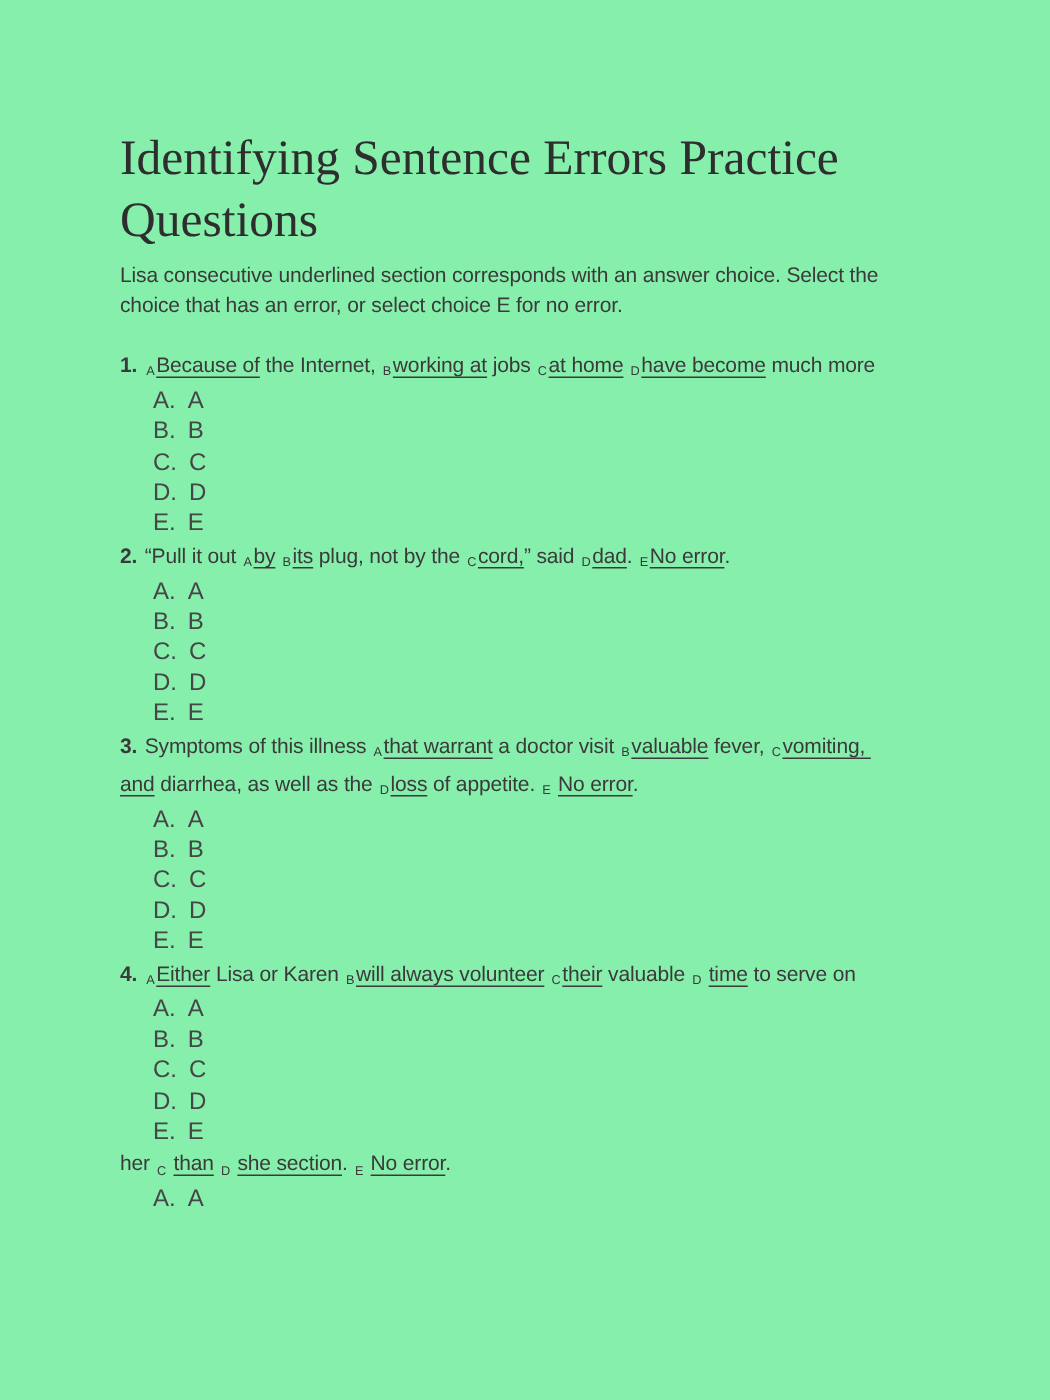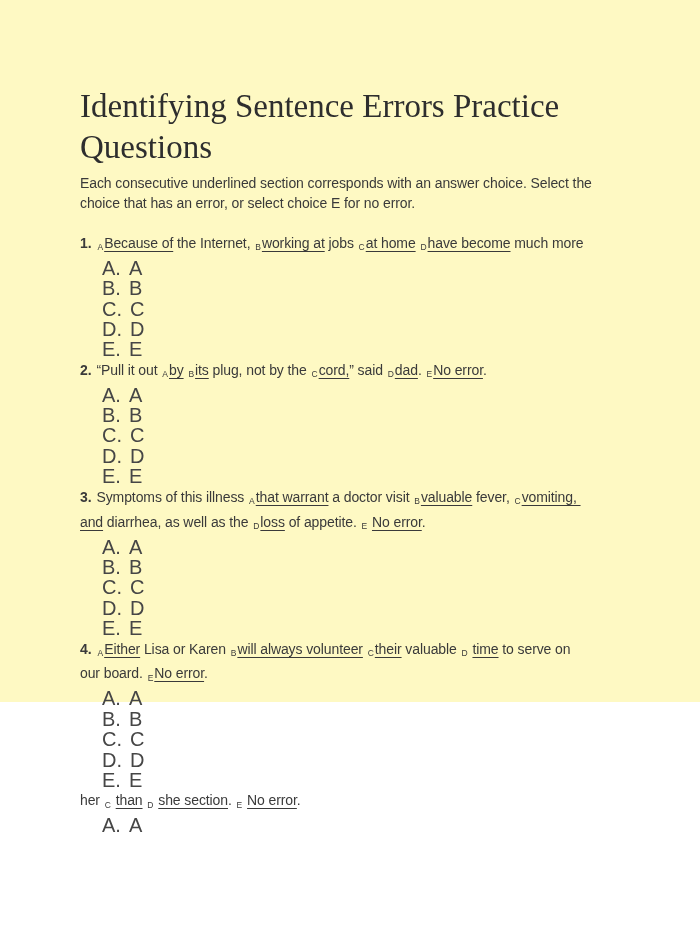--- a/index.html
+++ b/index.html
@@ -10,23 +10,23 @@
   body {
     width: 700px;
     height: 933px;
     overflow: hidden;
     font-family: "Liberation Sans", sans-serif;
     color: #3a3a3a;
   }
   .page {
     box-sizing: border-box;
     width: 700px;
-    height: 702px;
+    height: 933px;
     padding: 86px 80px 0 80px;
-    background: #fef9c3;
+    background: #86efac;
   }
   .doc-title {
     margin: 0;
     font-family: "Liberation Serif", serif;
     font-weight: 400;
     font-size: 33px;
     line-height: 41px;
     color: #2e2e2e;
     width: 540px;
   }
@@ -59,37 +59,37 @@
     text-align: center;
   }
   .marker {
     font-size: 8.5px;
     vertical-align: -2.5px;
     margin: 0 1px;
     letter-spacing: 0;
   }
   .choice {
     padding-left: 22px;
-    font-size: 20px;
+    font-size: 16px;
     line-height: 20.4px;
     white-space: pre;
     color: #464646;
   }
   .c-label {
     display: inline-block;
     min-width: 14px;
     margin-right: 8px;
   }
 </style>
 </head>
 <body>
 
 <div class="page">
   <h1 class="doc-title">Identifying Sentence Errors Practice Questions</h1>
-  <p class="intro">Each consecutive underlined section corresponds with an answer choice. Select the choice that has an error, or select choice E for no error.</p>
+  <p class="intro">Lisa consecutive underlined section corresponds with an answer choice. Select the choice that has an error, or select choice E for no error.</p>
   <div class="questions" id="questions">
       <div class="question">
         <div class="q-line"><span class="q-num">1.</span><span class="marker">A</span><span class="u">Because of</span><span class="t"> the Internet, </span><span class="marker">B</span><span class="u">working at</span><span class="t"> jobs </span><span class="marker">C</span><span class="u">at home</span><span class="t"> </span><span class="marker">D</span><span class="u">have become</span><span class="t"> much more</span></div>
         <div class="choice"><span class="c-label">A.</span><span class="c-value">A</span></div>
         <div class="choice"><span class="c-label">B.</span><span class="c-value">B</span></div>
         <div class="choice"><span class="c-label">C.</span><span class="c-value">C</span></div>
         <div class="choice"><span class="c-label">D.</span><span class="c-value">D</span></div>
         <div class="choice"><span class="c-label">E.</span><span class="c-value">E</span></div>
       </div>
       <div class="question">
@@ -104,21 +104,20 @@
         <div class="q-line"><span class="q-num">3.</span><span class="t">Symptoms of this illness </span><span class="marker">A</span><span class="u">that warrant</span><span class="t"> a doctor visit </span><span class="marker">B</span><span class="u">valuable</span><span class="t"> fever, </span><span class="marker">C</span><span class="u">vomiting, </span></div>
         <div class="q-line"><span class="u">and</span><span class="t"> diarrhea, as well as the </span><span class="marker">D</span><span class="u">loss</span><span class="t"> of appetite. </span><span class="marker">E</span><span class="t"> </span><span class="u">No error</span><span class="t">.</span></div>
         <div class="choice"><span class="c-label">A.</span><span class="c-value">A</span></div>
         <div class="choice"><span class="c-label">B.</span><span class="c-value">B</span></div>
         <div class="choice"><span class="c-label">C.</span><span class="c-value">C</span></div>
         <div class="choice"><span class="c-label">D.</span><span class="c-value">D</span></div>
         <div class="choice"><span class="c-label">E.</span><span class="c-value">E</span></div>
       </div>
       <div class="question">
         <div class="q-line"><span class="q-num">4.</span><span class="marker">A</span><span class="u">Either</span><span class="t"> Lisa or Karen </span><span class="marker">B</span><span class="u">will always volunteer</span><span class="t"> </span><span class="marker">C</span><span class="u">their</span><span class="t"> valuable </span><span class="marker">D</span><span class="t"> </span><span class="u">time</span><span class="t"> to serve on</span></div>
-        <div class="q-line"><span class="t">our board. </span><span class="marker">E</span><span class="u">No error</span><span class="t">.</span></div>
         <div class="choice"><span class="c-label">A.</span><span class="c-value">A</span></div>
         <div class="choice"><span class="c-label">B.</span><span class="c-value">B</span></div>
         <div class="choice"><span class="c-label">C.</span><span class="c-value">C</span></div>
         <div class="choice"><span class="c-label">D.</span><span class="c-value">D</span></div>
         <div class="choice"><span class="c-label">E.</span><span class="c-value">E</span></div>
       </div>
       <div class="question">
         <div class="q-line"><span class="t">her </span><span class="marker">C</span><span class="t"> </span><span class="u">than</span><span class="t"> </span><span class="marker">D</span><span class="t"> </span><span class="u">she section</span><span class="t">. </span><span class="marker">E</span><span class="t"> </span><span class="u">No error</span><span class="t">.</span></div>
         <div class="choice"><span class="c-label">A.</span><span class="c-value">A</span></div>
       </div>

